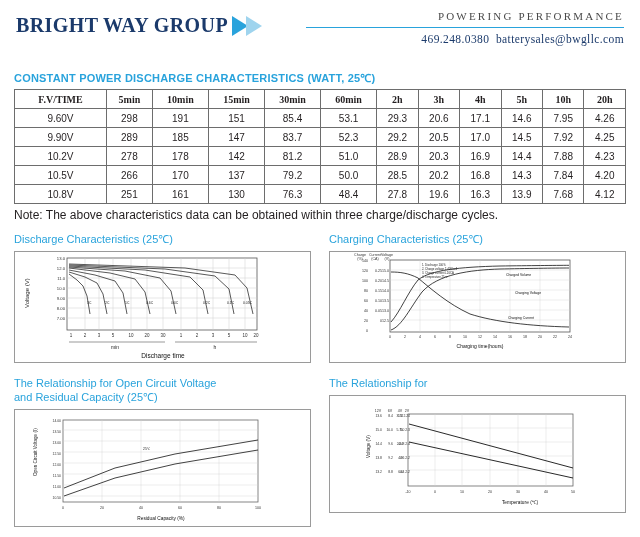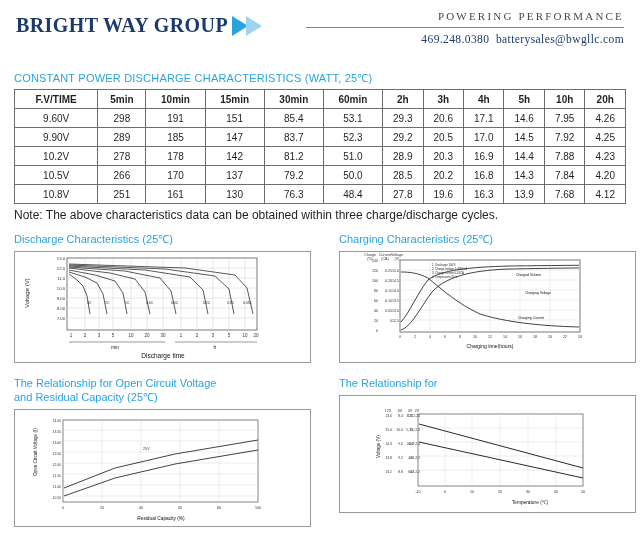--- a/index.html
+++ b/index.html
@@ -72,20 +72,21 @@
     letter-spacing: 0.4px;
     font-family: "Liberation Serif", serif;
   }
 
   
   .section-title {
     color: #29a3dc;
     font-size: 11px;
     letter-spacing: 0.2px;
     margin: 0 0 4px 0;
+    font-weight: bold;
   }
   .blue-heading {
     color: #29a3dc;
     font-size: 11px;
     line-height: 14px;
     margin: 0 0 5px 0;
   }
 
   
   .table-wrap {
@@ -99,38 +100,39 @@
   table.data th, table.data td {
     border: 1px solid #6d6d6d;
     text-align: center;
     padding: 2px 0 2px 0;
     height: 14px;
     color: #231f20;
   }
   table.data th {
     font-weight: bold;
     font-size: 10px;
+    font-family: Liberation Serif, serif;
   }
   table.data td.fv {
     font-weight: normal;
   }
   .note {
     margin: 4px 14px 0 14px;
     font-size: 12px;
     color: #231f20;
   }
 
   
   .charts {
     margin: 10px 14px 0 14px;
     width: 612px;
   }
   .chart-row {
     display: flex;
-    gap: 28px;
+    gap: 18px;
   }
   .chart-col {
     width: 297px;
   }
   .chart-box {
     border: 1px solid #9a9a9a;
     background: #ffffff;
     box-sizing: border-box;
   }
   .chart-box.tall { height: 112px; }

